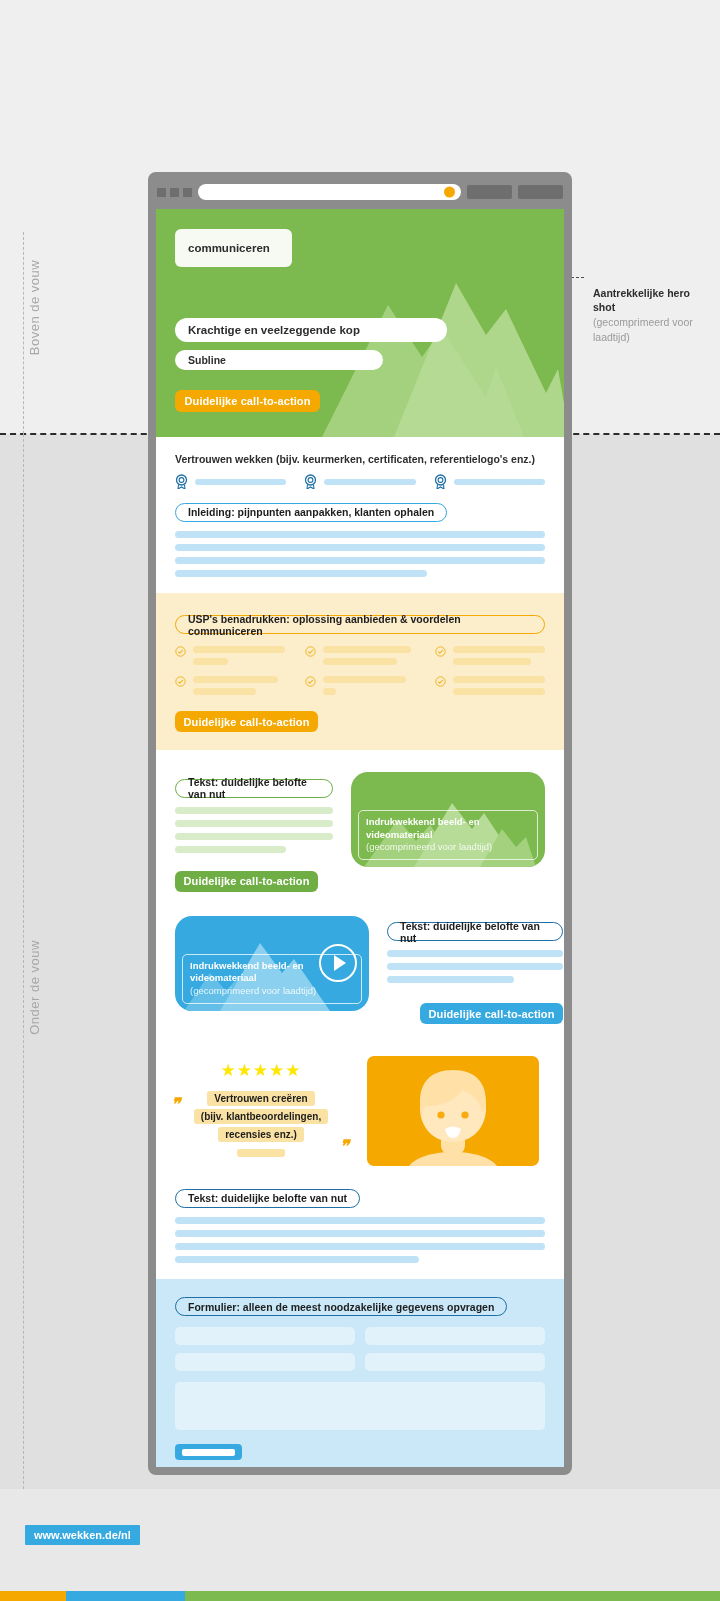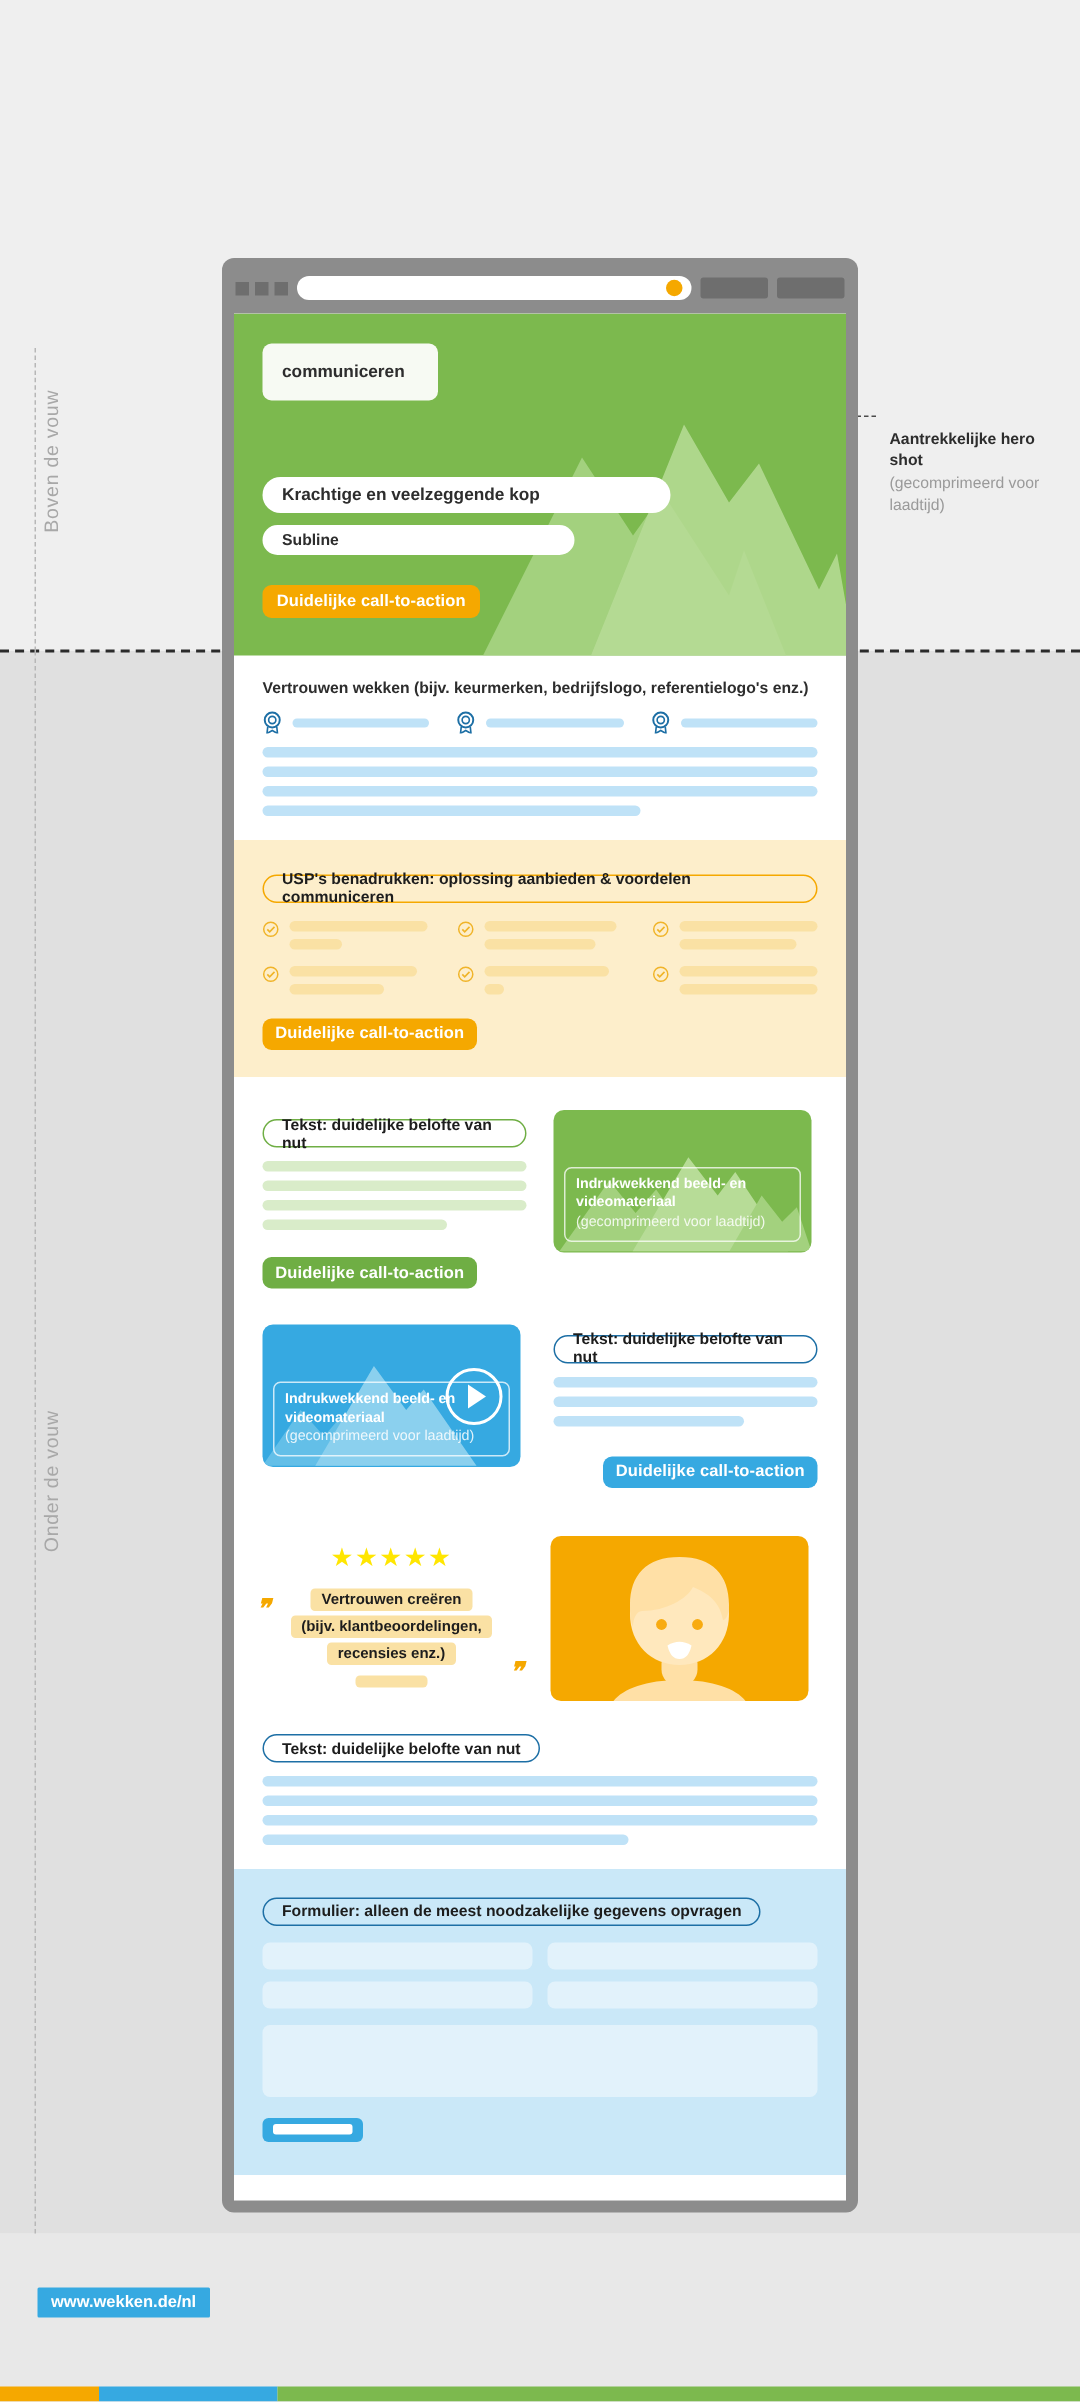--- a/index.html
+++ b/index.html
@@ -168,22 +168,22 @@
   }
   .usp-item { display: flex; gap: 7px; }
   .usp-lines { flex: 1; }
   .usp-lines .bar { margin-top: 0; }
   .usp-lines .bar + .bar { margin-top: 5px; }
 
   
   .two-col { display: flex; gap: 18px; align-items: flex-start; }
   .col { flex: 1; }
   .media {
-    position: relative; border-radius: 7px; overflow: hidden;
-    height: 95px; width: 172px;
+    position: relative; border-radius: 17px; overflow: hidden;
+    height: 95px; width: 194px;
   }
   .media.green { background: #7cb94e; }
   .media.blue  { background: #36a9e1; }
   .media-mtn { position: absolute; left: 0; bottom: 0; width: 100%; height: 78px; }
   .media-label {
     position: absolute; left: 7px; right: 7px; bottom: 7px;
     border: 1.2px solid rgba(255,255,255,.75); border-radius: 5px;
     padding: 5px 7px; font-size: 9.5px; line-height: 1.32; color: #ffffff;
     font-weight: 700;
   }
@@ -294,21 +294,21 @@
           <path d="M12 190 L78 58 L112 110 L132 82 L176 150 L186 120 L214 190 Z" fill="#a3d17e"></path>
           <path d="M84 190 L146 36 L176 88 L196 62 L236 146 L248 122 L260 190 Z" fill="#b7dc97" opacity=".85"></path>
         </svg>
         <div class="logo-box">communiceren</div>
         <div class="hero-head">Krachtige en veelzeggende kop</div>
         <div class="hero-sub">Subline</div>
         <div class="cta orange hero-cta">Duidelijke call-to-action</div>
       </div>
 
       <div class="sec">
-        <div class="trust-title">Vertrouwen wekken (bijv. keurmerken, bedrijfslogo, referentielogo's enz.)</div>
+        <div class="trust-title">Vertrouwen wekken (bijv. keurmerken, certificaten, referentielogo's enz.)</div>
         <div class="trust-row">
           <div class="trust-item">
             <svg width="13" height="15" viewBox="0 0 13 15">
               <circle cx="6.5" cy="6" r="5" fill="none" stroke="#1d6fa5" stroke-width="1.3"></circle>
               <circle cx="6.5" cy="6" r="2.4" fill="none" stroke="#1d6fa5" stroke-width="1.1"></circle>
               <path d="M3.5 10.5 L3 15 L6.5 13 L10 15 L9.5 10.5" fill="none" stroke="#1d6fa5" stroke-width="1.1"></path>
             </svg>
             <div class="trust-bar"></div>
           </div>
           <div class="trust-item">
@@ -322,20 +322,23 @@
           <div class="trust-item">
             <svg width="13" height="15" viewBox="0 0 13 15">
               <circle cx="6.5" cy="6" r="5" fill="none" stroke="#1d6fa5" stroke-width="1.3"></circle>
               <circle cx="6.5" cy="6" r="2.4" fill="none" stroke="#1d6fa5" stroke-width="1.1"></circle>
               <path d="M3.5 10.5 L3 15 L6.5 13 L10 15 L9.5 10.5" fill="none" stroke="#1d6fa5" stroke-width="1.1"></path>
             </svg>
             <div class="trust-bar"></div>
           </div>
         </div>
 
+        <div style="margin-top:13px">
+          <div class="pill blue">Inleiding: pijnpunten aanpakken, klanten ophalen</div>
+        </div>
         <div style="margin-top:9px">
           <div class="bar blue" style="width:100%"></div>
           <div class="bar blue" style="width:100%"></div>
           <div class="bar blue" style="width:100%"></div>
           <div class="bar blue" style="width:68%"></div>
         </div>
       </div>
 
       <div class="usp">
         <div class="pill orange">USP's benadrukken: oplossing aanbieden &amp; voordelen communiceren</div>

